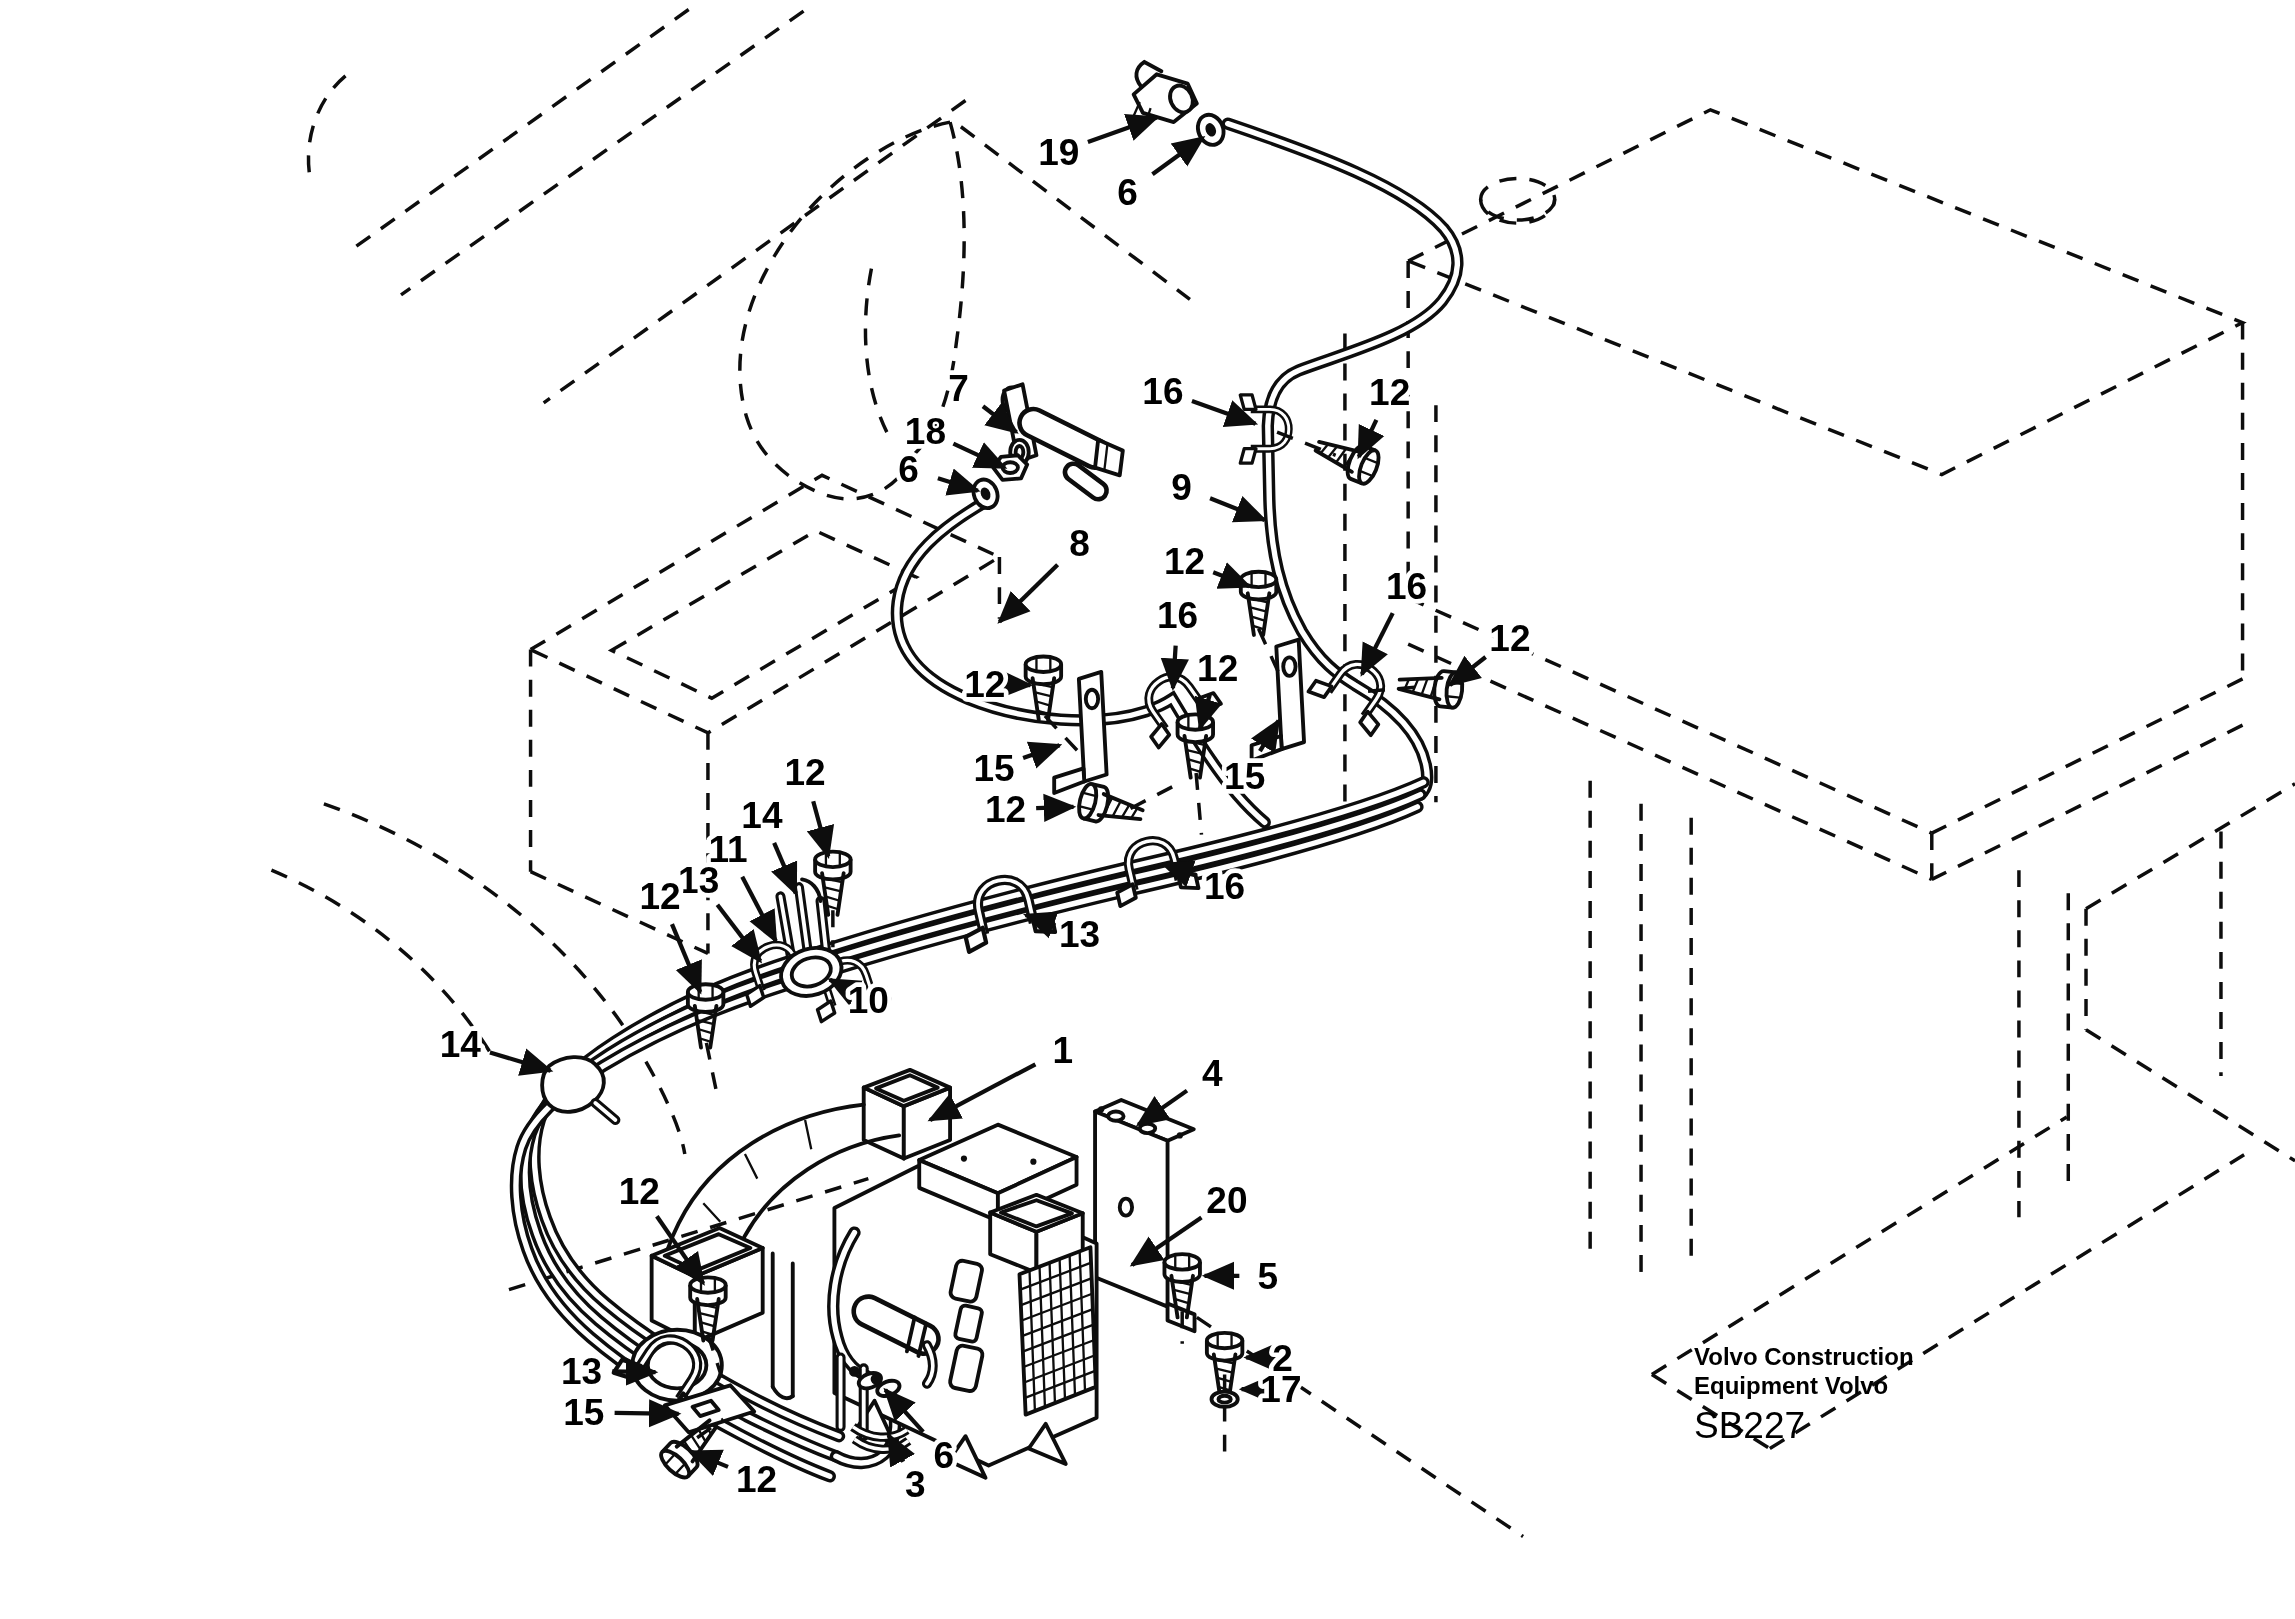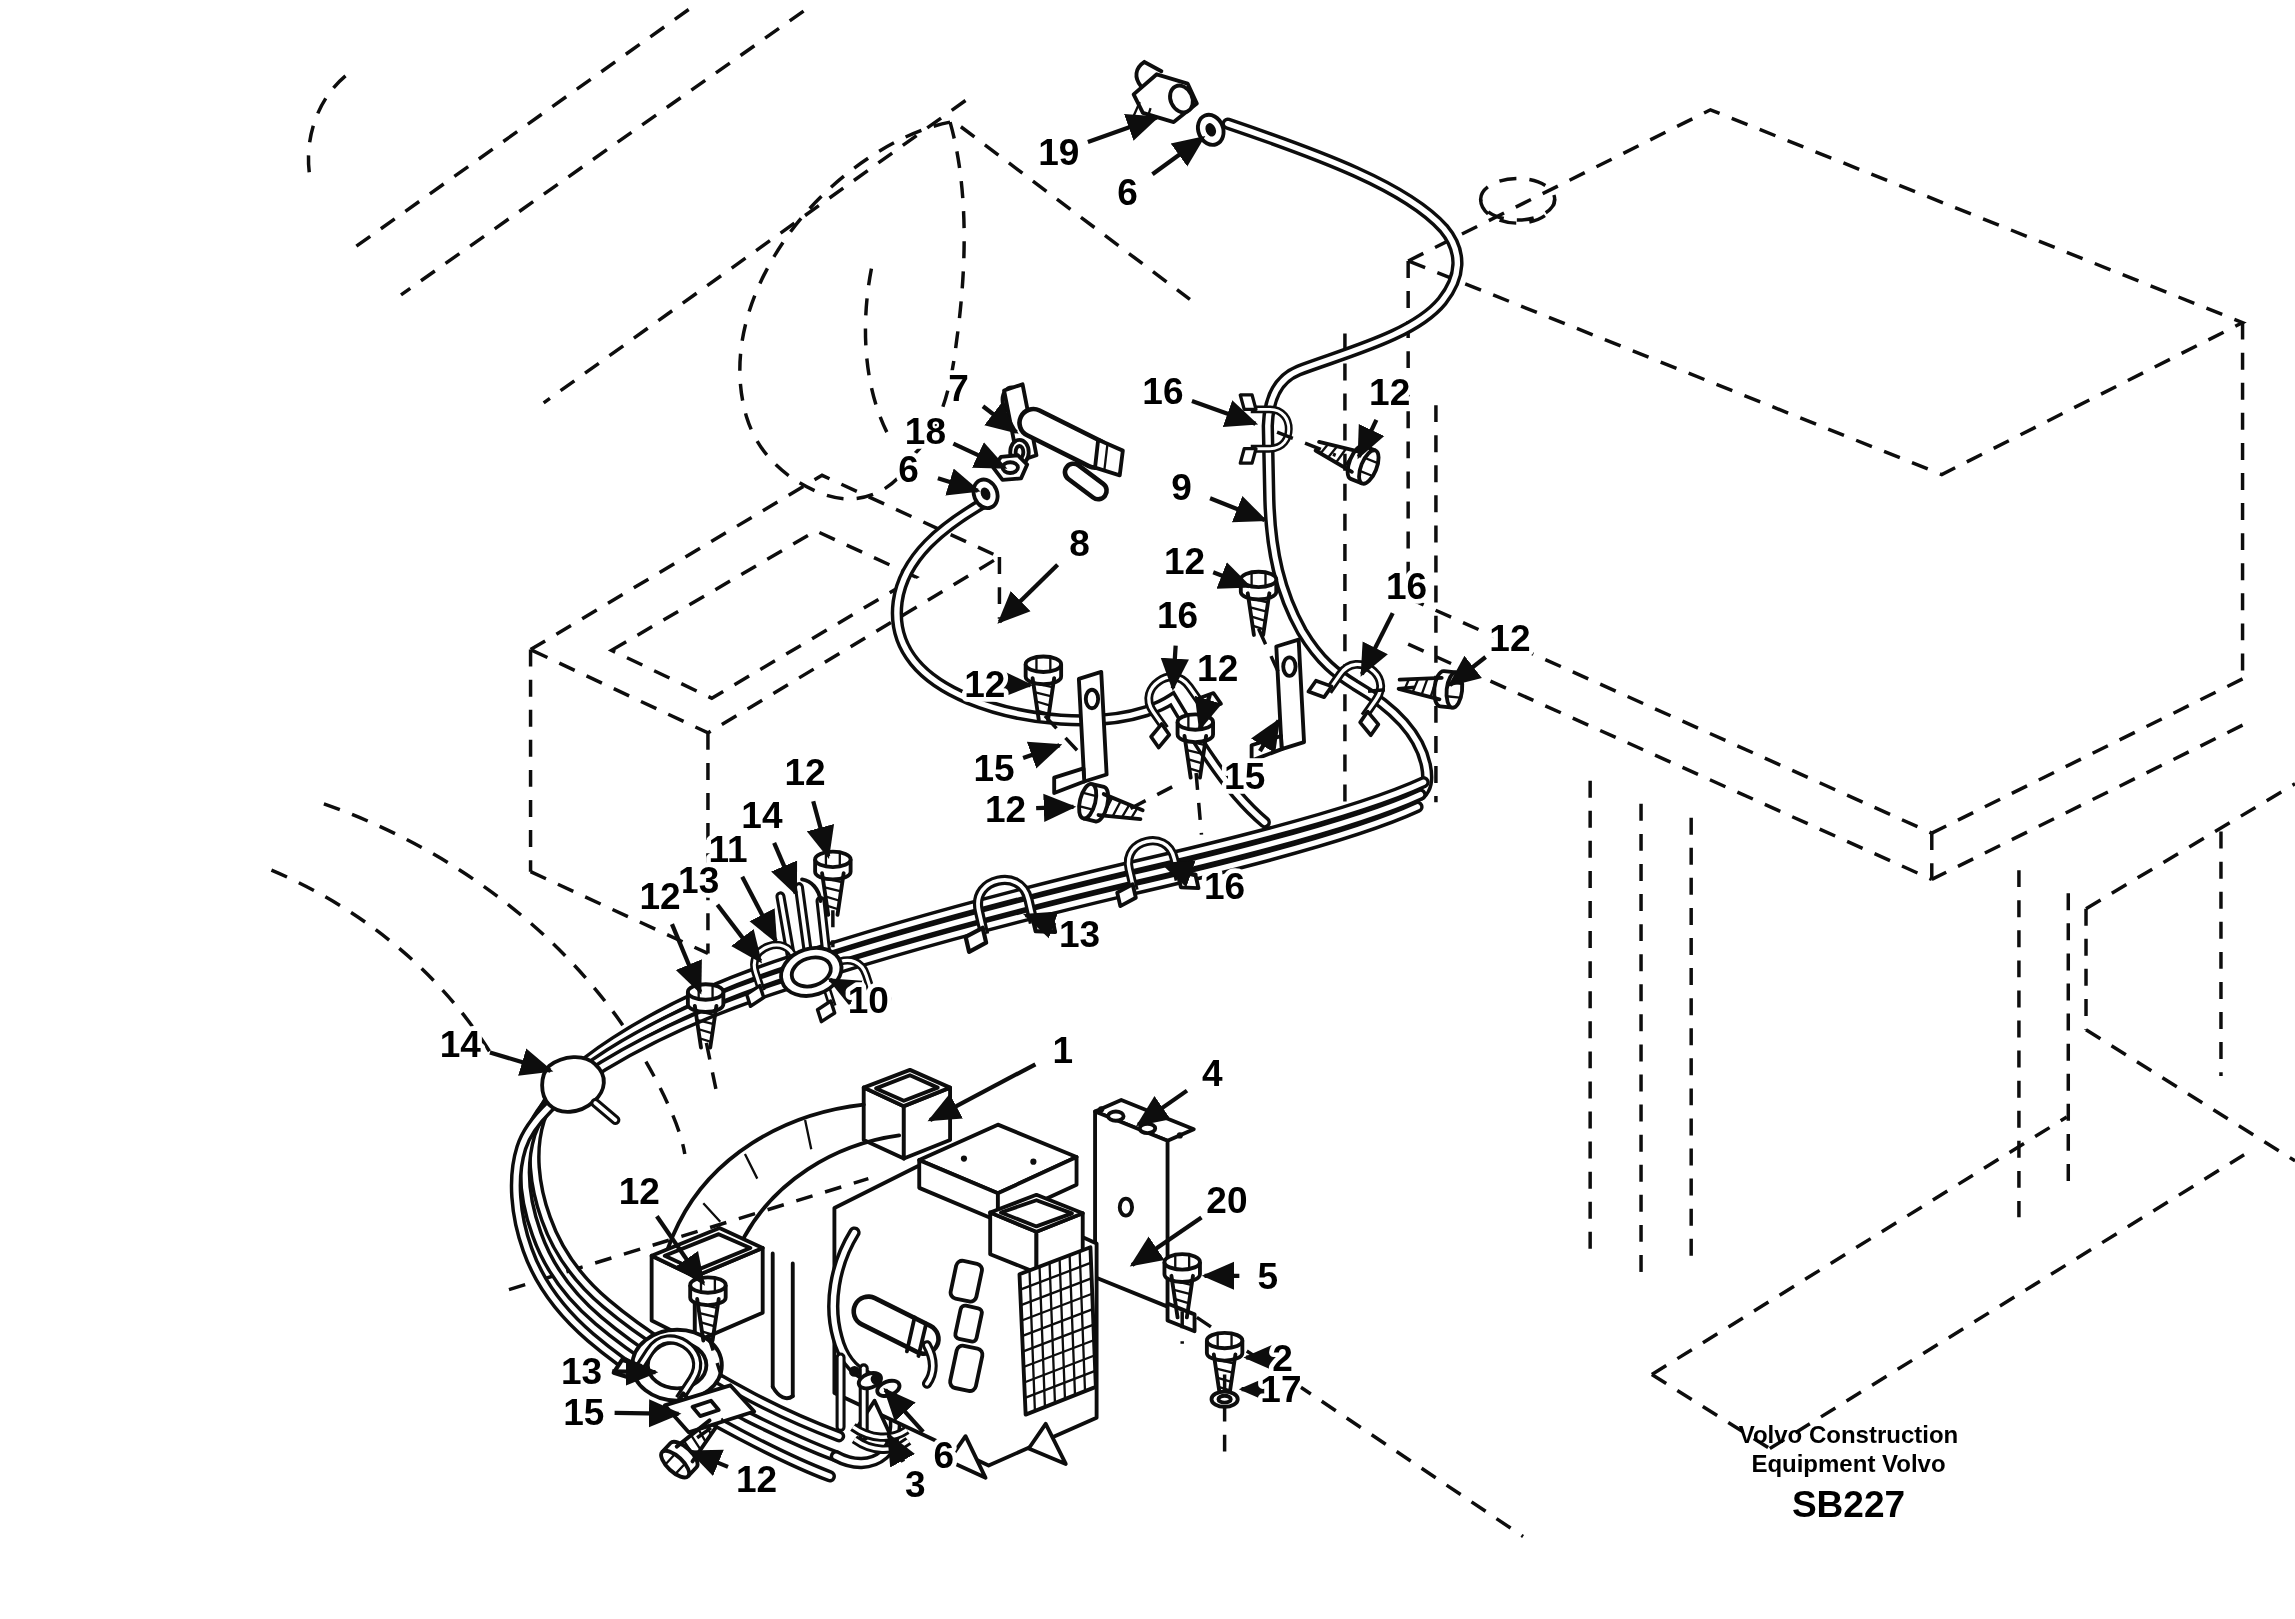--- a/index.html
+++ b/index.html
@@ -10,23 +10,23 @@
   .ln3{fill:none;stroke:#0d0d0d;stroke-width:3}
   .part{fill:#fff;stroke:#0d0d0d;stroke-width:5;stroke-linejoin:round}
   .hose-o{fill:none;stroke:#0d0d0d;stroke-width:16;stroke-linecap:round}
   .hose-i{fill:none;stroke:#fff;stroke-width:7;stroke-linecap:round}
   .tube-o{fill:none;stroke:#0d0d0d;stroke-width:13;stroke-linecap:round}
   .tube-i{fill:none;stroke:#fff;stroke-width:5;stroke-linecap:round}
   .clamp-o{fill:none;stroke:#0d0d0d;stroke-width:12;stroke-linecap:butt}
   .clamp-i{fill:none;stroke:#fff;stroke-width:4.5;stroke-linecap:butt}
   .callout-leader{stroke:#0d0d0d;stroke-width:5.5;fill:none}
   .callout-text{font:700 48px "Liberation Sans",sans-serif;fill:#000;paint-order:stroke;stroke:#fff;stroke-width:12px;stroke-linejoin:round;text-anchor:middle}
-  .footer{position:absolute;left:1694px;top:1421px;width:309px;text-align:center;color:#000}
+  .footer{position:absolute;left:1694px;top:1343px;width:309px;color:#000}
   .f1{font-size:24px;font-weight:700;line-height:28.5px}
-  .code{font-size:37px;font-weight:700;margin-top:4.6px}
+  .code{font-size:37px;font-weight:400;margin-top:4.6px}
 </style>
 </head>
 <body>
 
 <svg viewBox="0 0 2976 2100" width="2295" height="1620" xmlns="http://www.w3.org/2000/svg">
   <defs>
     <marker id="arr" viewBox="0 0 12 12" refX="10.5" refY="6" markerWidth="8" markerHeight="8" orient="auto">
       <path d="M0,1 L11.5,6 L0,11 Z" fill="#0d0d0d"></path>
     </marker>
     <g id="screw">

